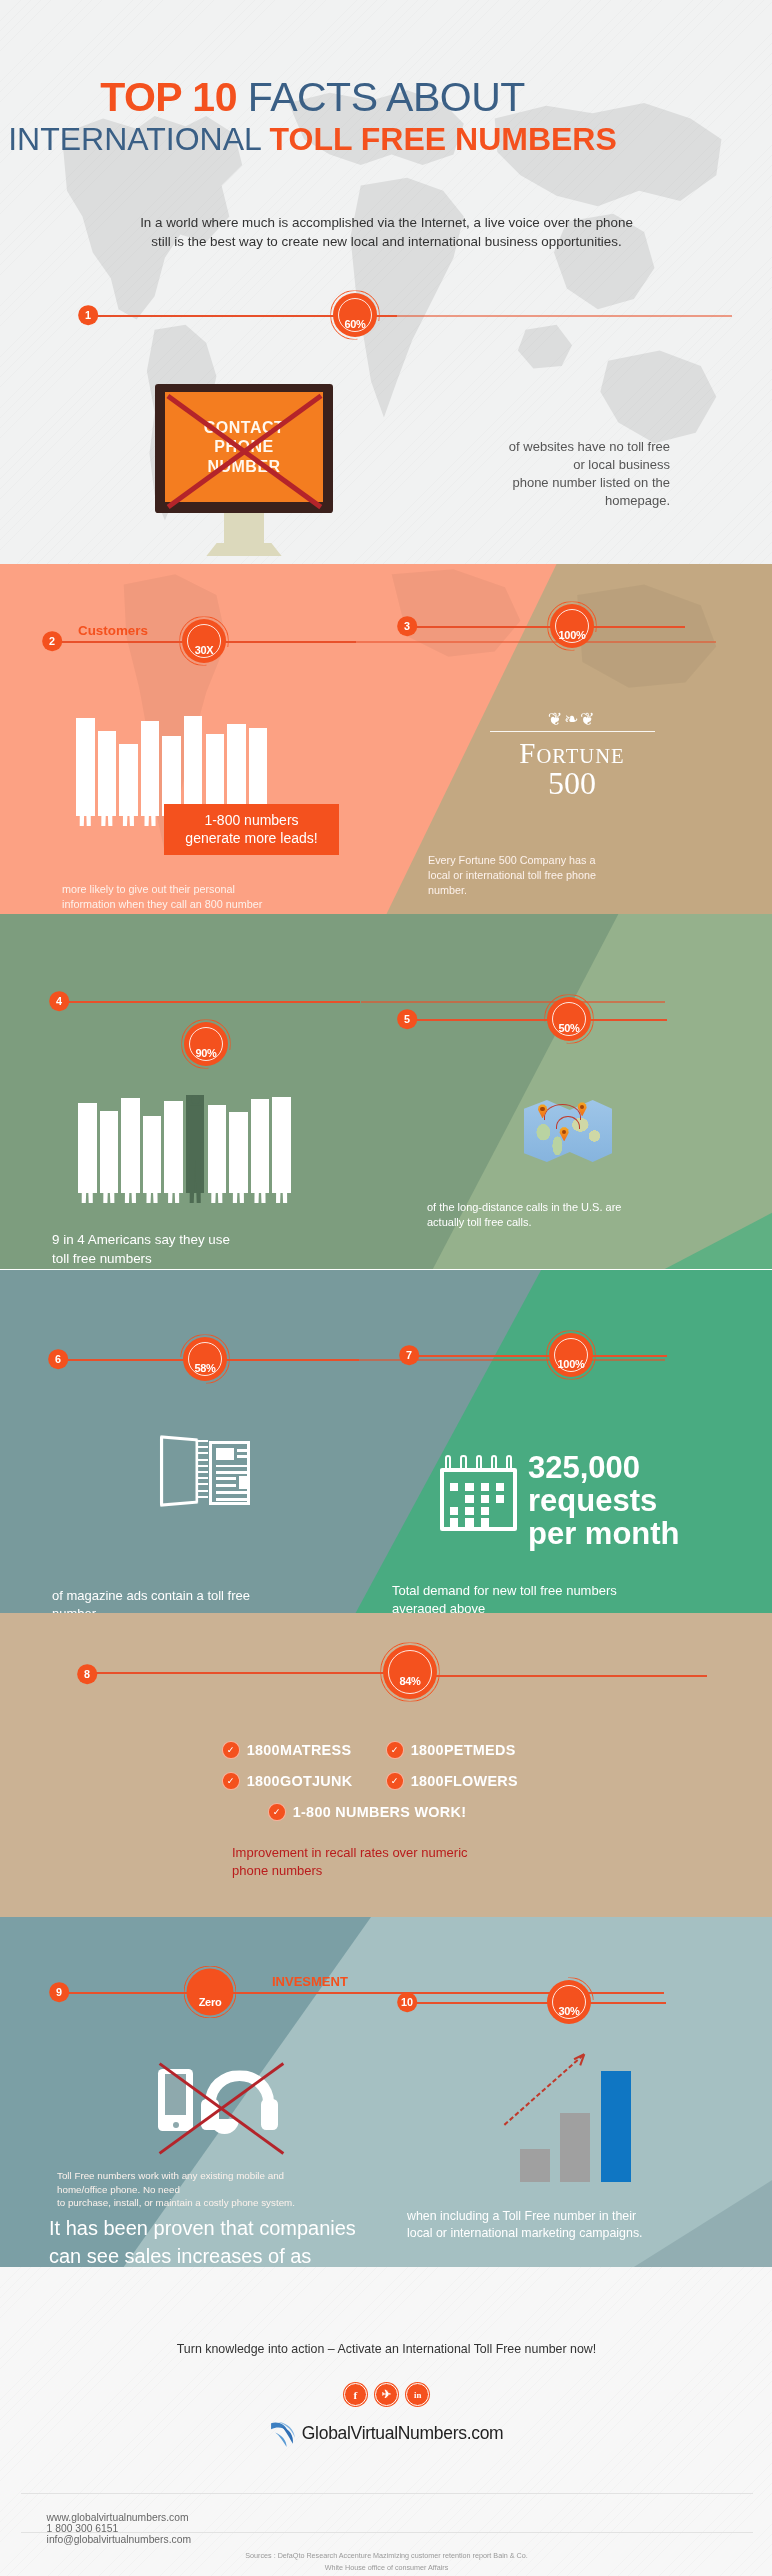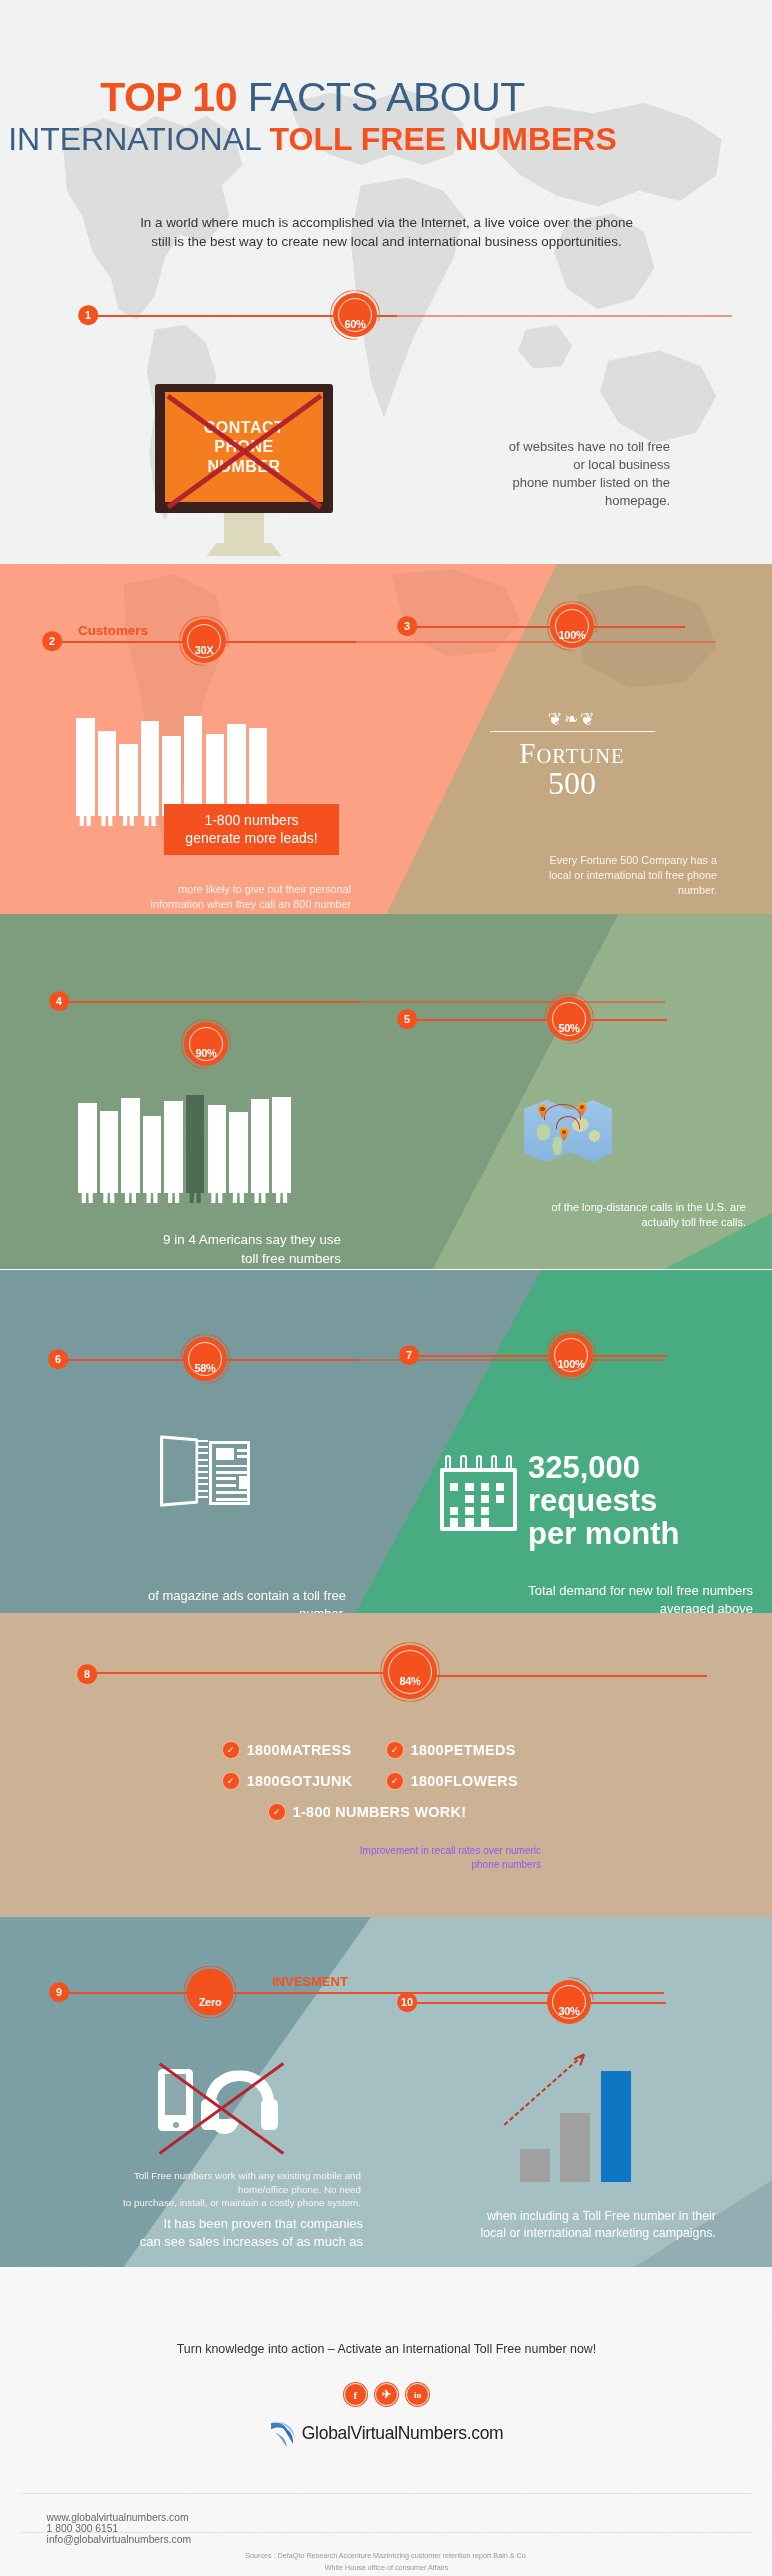--- a/index.html
+++ b/index.html
@@ -93,21 +93,21 @@
   .pct-badge .lbl {
     position:absolute; inset:0; display:flex; align-items:center; justify-content:center;
     color:#fff; font-size:11px; font-weight:bold; letter-spacing:-0.3px;margin-top:18px;
   }
   .side-label {
     position:absolute; transform:translateY(-50%);
     color:#f4511e; font-size:13.4px; font-weight:bold;
   }
 
   
-  .caption { position:absolute; text-align:right; line-height:1.38; }
+  .caption { position:absolute; text-align:left; line-height:1.38; }
   .cap-dark { color:#555; }
   .cap-light { color:#fff; }
   .cap-soft { color:#fdf2ec; }
 
   
   .monitor { position:absolute; left:155px; top:384px; width:178px; }
   .mon-screen {
     width: 178px; height: 129px; background:#3b211c; border-radius:3.1px;
     padding: 8.2px 10.3px 11.3px 10.3px; position:relative;
   }
@@ -674,21 +674,21 @@
     <div class="cross">
       <span style="height:3.1px; background:#b4242a;"></span>
       <span style="height:3.1px; background:#b4242a;"></span>
     </div>
   </div>
   <div class="caption cap-soft" style="top:2169px; left:57px; width:304px; font-size:9.8px;">
     <div>Toll Free numbers work with any existing  mobile and</div>
     <div>home/office phone. No need</div>
     <div>to purchase, install, or maintain a costly phone system.</div>
   </div>
-  <div class="caption cap-light" style="top:2215px; left:49px; width:314px; font-size:13px;">
+  <div class="caption cap-light" style="top:2215px; left:49px; width:314px; font-size:20px;">
     <div>It has been proven that companies</div>
     <div>can see sales increases of as much as</div>
   </div>
 
   <div class="tl" style="top:2002px; left:406px; width:260px;">
     <div class="tl-line" style="left:0; width:260px;"></div>
   </div>
   <div class="num-dot" style="top:2002px; left:407px;">10</div>
   <div class="pct-badge" style="top:2002px; left:569px;">
     <div class="halo" style="clip-path:polygon(0 0,100% 0,100% 46%,48% 46%,48% 0);"></div>
@@ -744,18 +744,18 @@
     <span>info@globalvirtualnumbers.com</span>
   </div>
   <div class="hr" style="top:2532px;"></div>
 
   <div class="sources" style="top:2550px;">
     <div>Sources : DefaQto  Research Accenture Mazimizing customer retention report Bain &amp; Co.</div>
     <div>White House office of consumer Affairs</div>
     <div>HTTP://www.sage.co.uk  |  HTTP://returnonbehavior.com  |  HTTPS://Econsultancy.com</div>
   </div>
 
-<div class="caption cap-soft" style="top: 1844px; left: 232px; width: 309px; font-size: 10px; color: #8b5cf6;">
+<div class="caption cap-soft" style="top: 1844px; left: 232px; width: 309px; font-size: 13px; color: #b91c1c;">
       <div>Improvement in recall rates over numeric</div>
       <div>phone numbers</div>
     </div>
   </div>
 
 
 </body></html>

